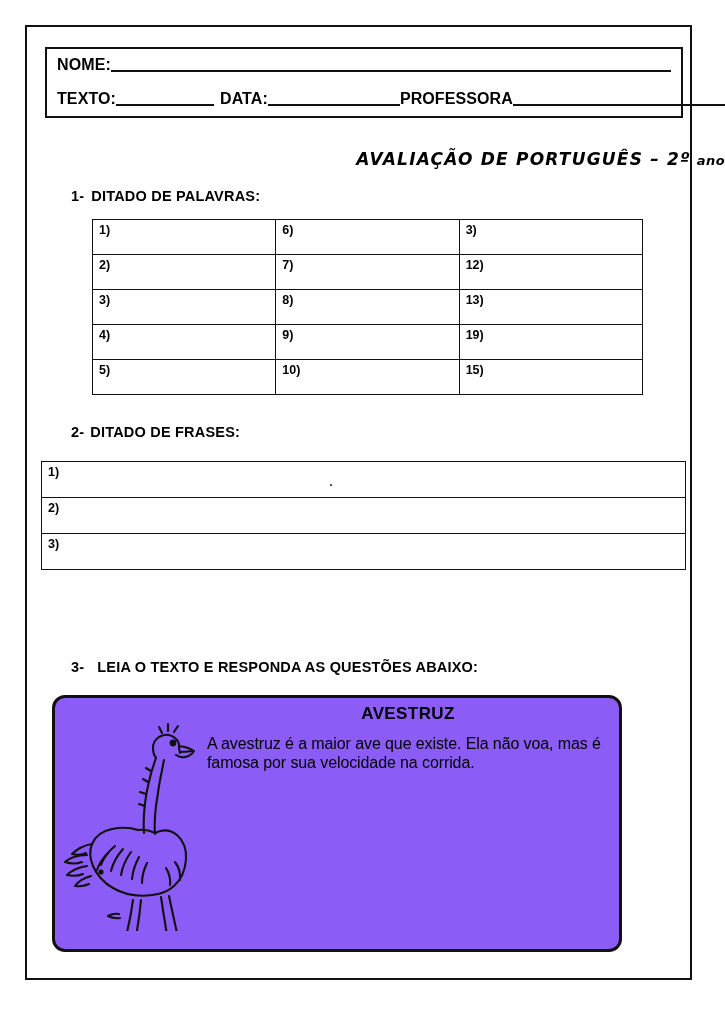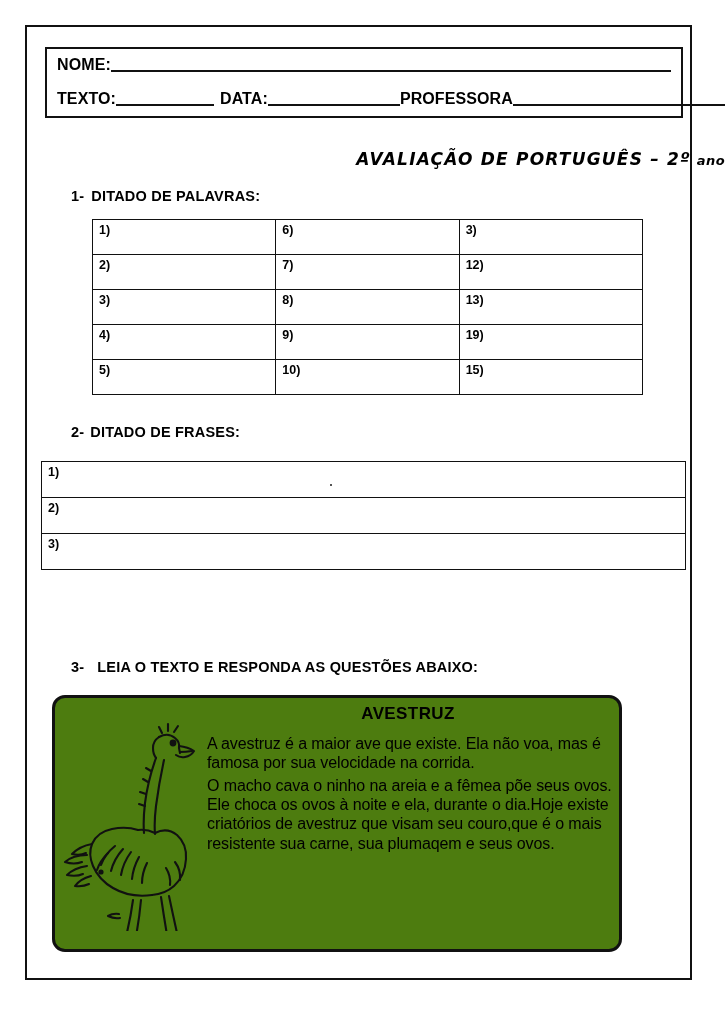--- a/index.html
+++ b/index.html
@@ -68,21 +68,21 @@
     padding:3px 0 0 6px;font-size:12.5px;font-weight:600;
   }
   .scan-dot{
     position:absolute;left:330px;top:484px;width:2px;height:2px;
     background:#555;
   }
   
   .text-box{
     position:absolute;left:52px;top:695px;width:570px;height:257px;
     border:3px solid #111;border-radius:13px;box-sizing:border-box;
-    background:#4d7c0f;
+    background:#8b5cf6;
   }
   .avestruz-art{
     position:absolute;left:8px;top:18px;width:142px;height:215px;
   }
   .avestruz-art svg{display:block;width:100%;height:100%;}
   .text-title{
     position:absolute;left:150px;right:8px;top:6px;text-align:center;
     font-size:17px;font-weight:bold;letter-spacing:.4px;
   }
   .text-body{
@@ -225,15 +225,14 @@
         <path d="M56 247 q-10 2 -14 6 q9 3 19 1 q6 -1 8 -4 q-5 -4 -13 -3"></path>
         <path d="M109 243 q10 1 15 5 q-8 4 -18 3 q-6 -1 -8 -4 q4 -4 11 -4"></path>
       </g>
     </svg>
   </div>
 
   <div class="text-title">AVESTRUZ</div>
 
   <div class="text-body">
     <p class="p1">A avestruz é a maior ave que existe. Ela não voa, mas é famosa por sua velocidade na corrida.</p>
-    <p class="p2">O macho cava o ninho na areia e a fêmea põe seus ovos. Ele choca os ovos à noite e ela, durante o dia.Hoje existe criatórios de avestruz que visam seu couro,que é o mais resistente sua carne, sua plumaqem e seus ovos.</p>
   </div>
 </div>
 
 </body></html>

